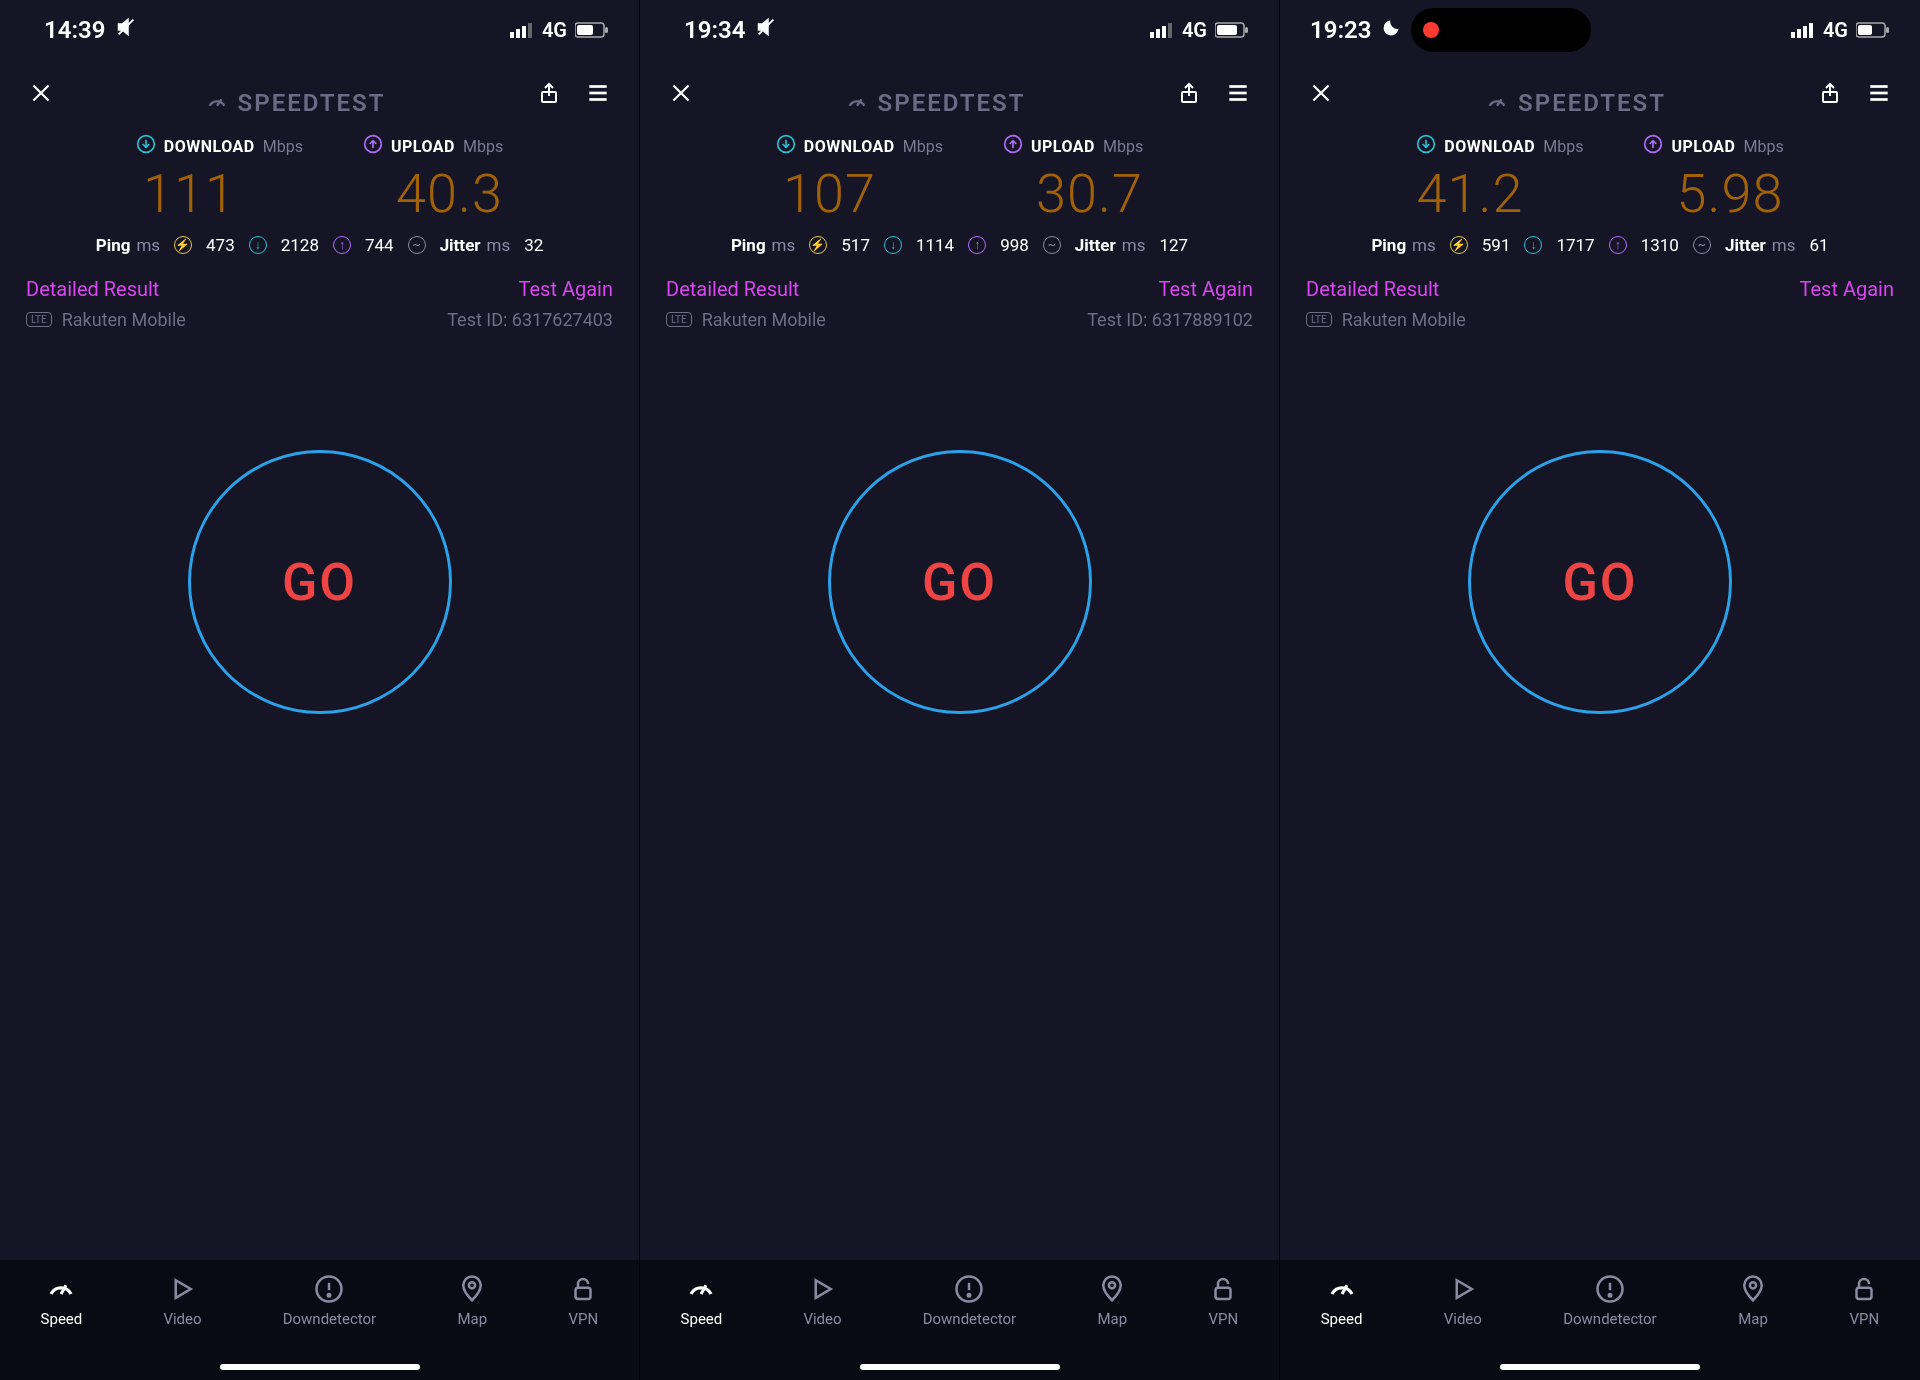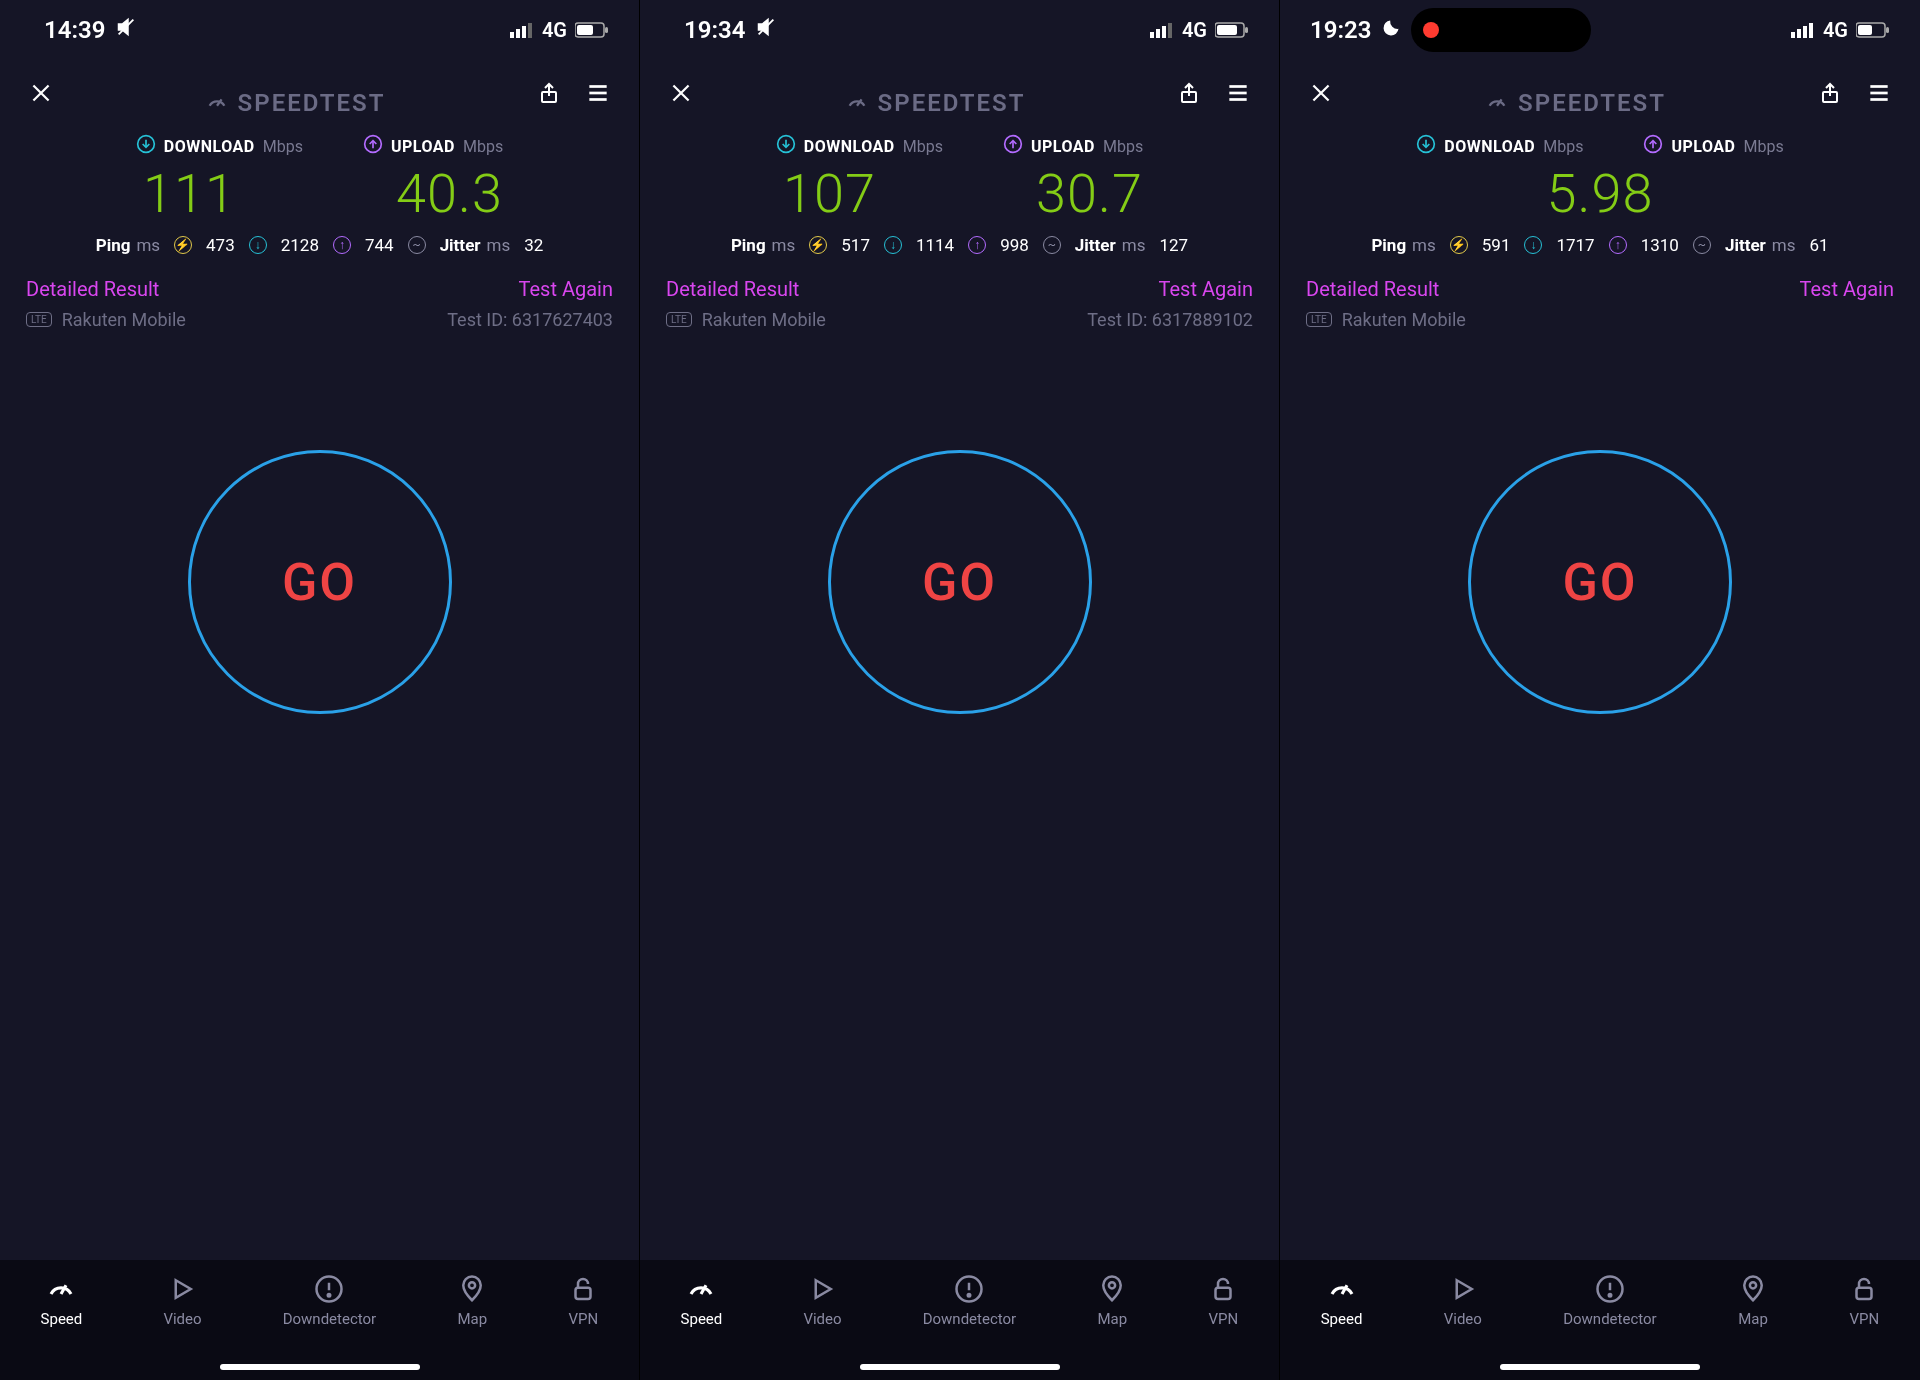--- a/index.html
+++ b/index.html
@@ -60,21 +60,21 @@
   .iconbtn { color: #fff; cursor: pointer; }
 
   
   .labels { display: flex; justify-content: center; gap: 60px; padding-top: 4px; }
   .lbl { display: flex; align-items: center; gap: 8px; font-size: 16px; }
   .lbl .name { color: #fff; font-weight: 700; letter-spacing: 0.5px; }
   .lbl .unit { color: #7a7a92; }
   .ic-down { color: #26c1d6; }
   .ic-up   { color: #b36bff; }
   .values { display: flex; justify-content: center; gap: 40px; padding: 4px 0 8px; }
-  .bigval { width: 220px; text-align: center; color: #84cc16; font-size: 54px; font-weight: 300; letter-spacing: 1px; }
+  .bigval { width: 220px; text-align: center; color: #a16207; font-size: 54px; font-weight: 300; letter-spacing: 1px; }
 
   .pingrow {
     display: flex; justify-content: center; align-items: center; gap: 14px;
     color: #fff; font-size: 17px; padding: 2px 0 10px; flex-wrap: nowrap;
   }
   .pingrow .lab { font-weight: 700; }
   .pingrow .u { color: #8a8aa2; margin-left: -8px; }
   .ping-ic { width: 18px; height: 18px; border-radius: 50%; display: inline-flex; align-items: center; justify-content: center; font-size: 12px; }
   .c-yellow { border: 1.5px solid #e0c84a; color: #e0c84a; }
   .c-teal   { border: 1.5px solid #26c1d6; color: #26c1d6; }
@@ -526,20 +526,21 @@
         <span class="svg ic-up"><svg width="20" height="20" viewBox="0 0 24 24" fill="none" stroke="currentColor" stroke-width="2">
               <circle cx="12" cy="12" r="10"></circle>
               <path d="M12 17V9"></path>
               <path d="M8 12l4-4 4 4"></path>
             </svg></span>
         <span class="name">UPLOAD</span>
         <span class="unit">Mbps</span>
       </div>
     </div>
     <div class="values">
+      <div class="bigval">41.2</div>
       <div class="bigval">5.98</div>
     </div>
     <div class="pingrow">
       <span class="lab">Ping</span>
       <span class="u">ms</span>
       <span class="ping-ic c-yellow">⚡</span>
         <span>591</span>
       <span class="ping-ic c-teal">↓</span>
         <span>1717</span>
       <span class="ping-ic c-purple">↑</span>

